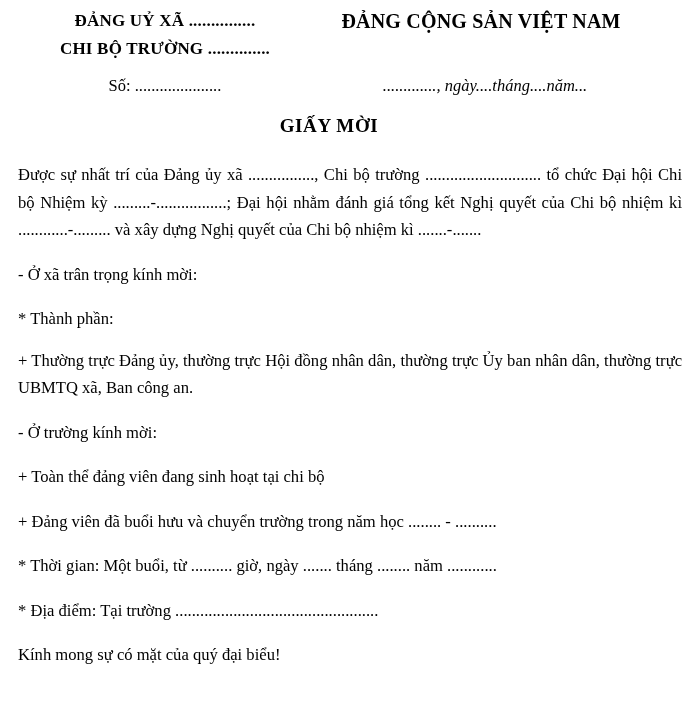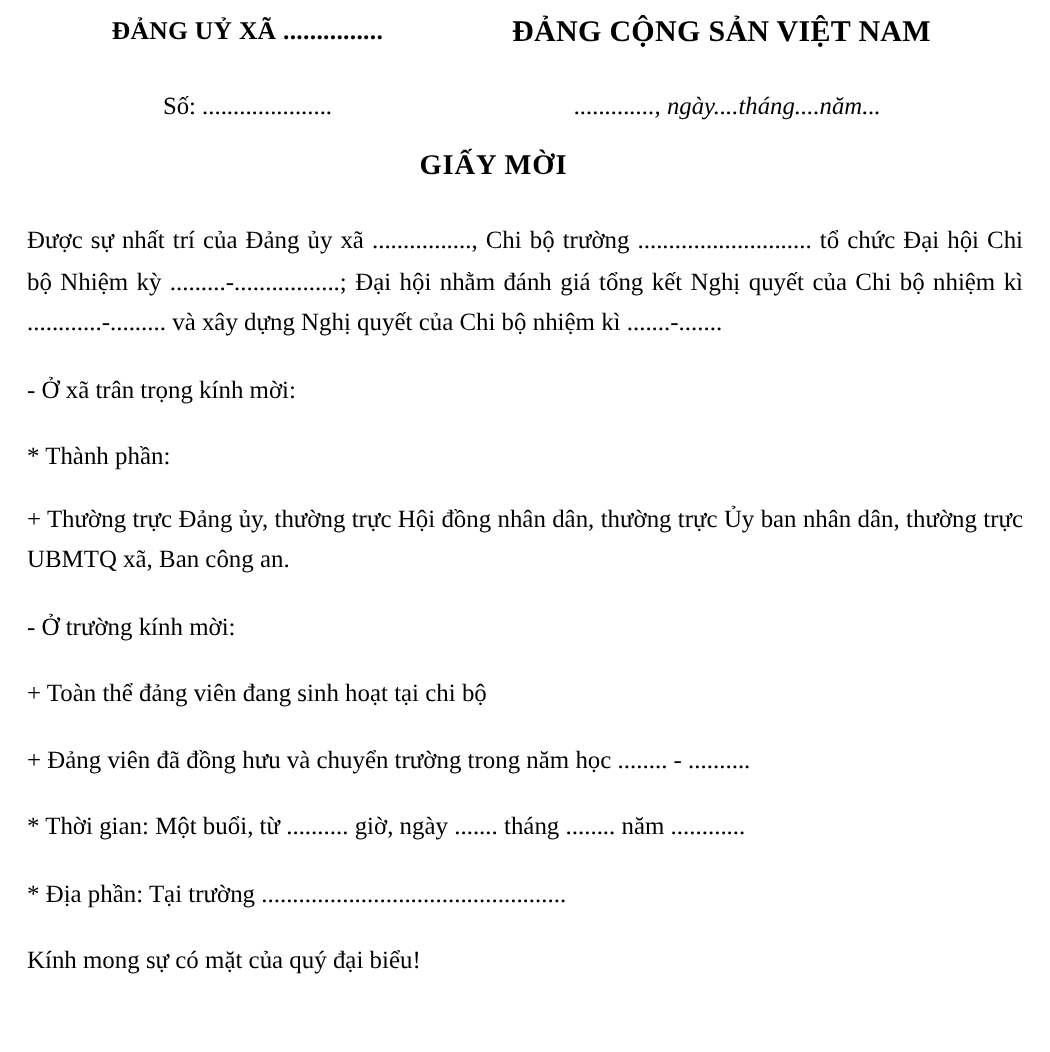--- a/index.html
+++ b/index.html
@@ -41,21 +41,21 @@
     text-align: center;
     font-weight: bold;
     font-size: 20px;
     line-height: 28px;
     letter-spacing: 0.2px;
     padding-right: 14px;
   }
   .numline {
     display: flex;
     align-items: flex-start;
-    margin-top: 24px;
+    margin-top: 11px;
     justify-content: center;
   }
   .num-left {
     width: 330px;
     text-align: center;
     font-size: 16.5px;
     line-height: 24px;
   }
   .num-right {
     flex: 1;
@@ -108,20 +108,21 @@
   }
 </style>
 </head>
 <body>
 
 <div class="page">
 
   <div class="letterhead">
     <div class="lh-left">
       <div>ĐẢNG UỶ XÃ ...............</div>
+      <div>CHI BỘ TRƯỜNG ..............</div>
     </div>
     <div class="lh-right">ĐẢNG CỘNG SẢN VIỆT NAM</div>
   </div>
 
   <div class="numline">
     <div class="num-left">Số: .....................</div>
     <div class="num-right">............., ngày....tháng....năm...</div>
   </div>
 
   <div class="title-block">
@@ -135,23 +136,23 @@
     <div class="line">- Ở xã trân trọng kính mời:</div>
 
     <div class="line">* Thành phần:</div>
 
     <div class="para">+ Thường trực Đảng ủy, thường trực Hội đồng nhân dân, thường trực Ủy ban nhân dân, thường trực UBMTQ xã, Ban công an.</div>
 
     <div class="line">- Ở trường kính mời:</div>
 
     <div class="line">+ Toàn thể đảng viên đang sinh hoạt tại chi bộ</div>
 
-    <div class="line">+ Đảng viên đã đồng hưu và chuyển trường trong năm học ........ - ..........</div>
+    <div class="line">+ Đảng viên đã buổi hưu và chuyển trường trong năm học ........ - ..........</div>
 
     <div class="line">* Thời gian: Một buổi, từ .......... giờ, ngày ....... tháng ........ năm ............</div>
 
-    <div class="line">* Địa phần: Tại trường .................................................</div>
+    <div class="line">* Địa điểm: Tại trường .................................................</div>
 
     <div class="line">Kính mong sự có mặt của quý đại biểu!</div>
 
   </div>
 
 </div>
 
 </body></html>

